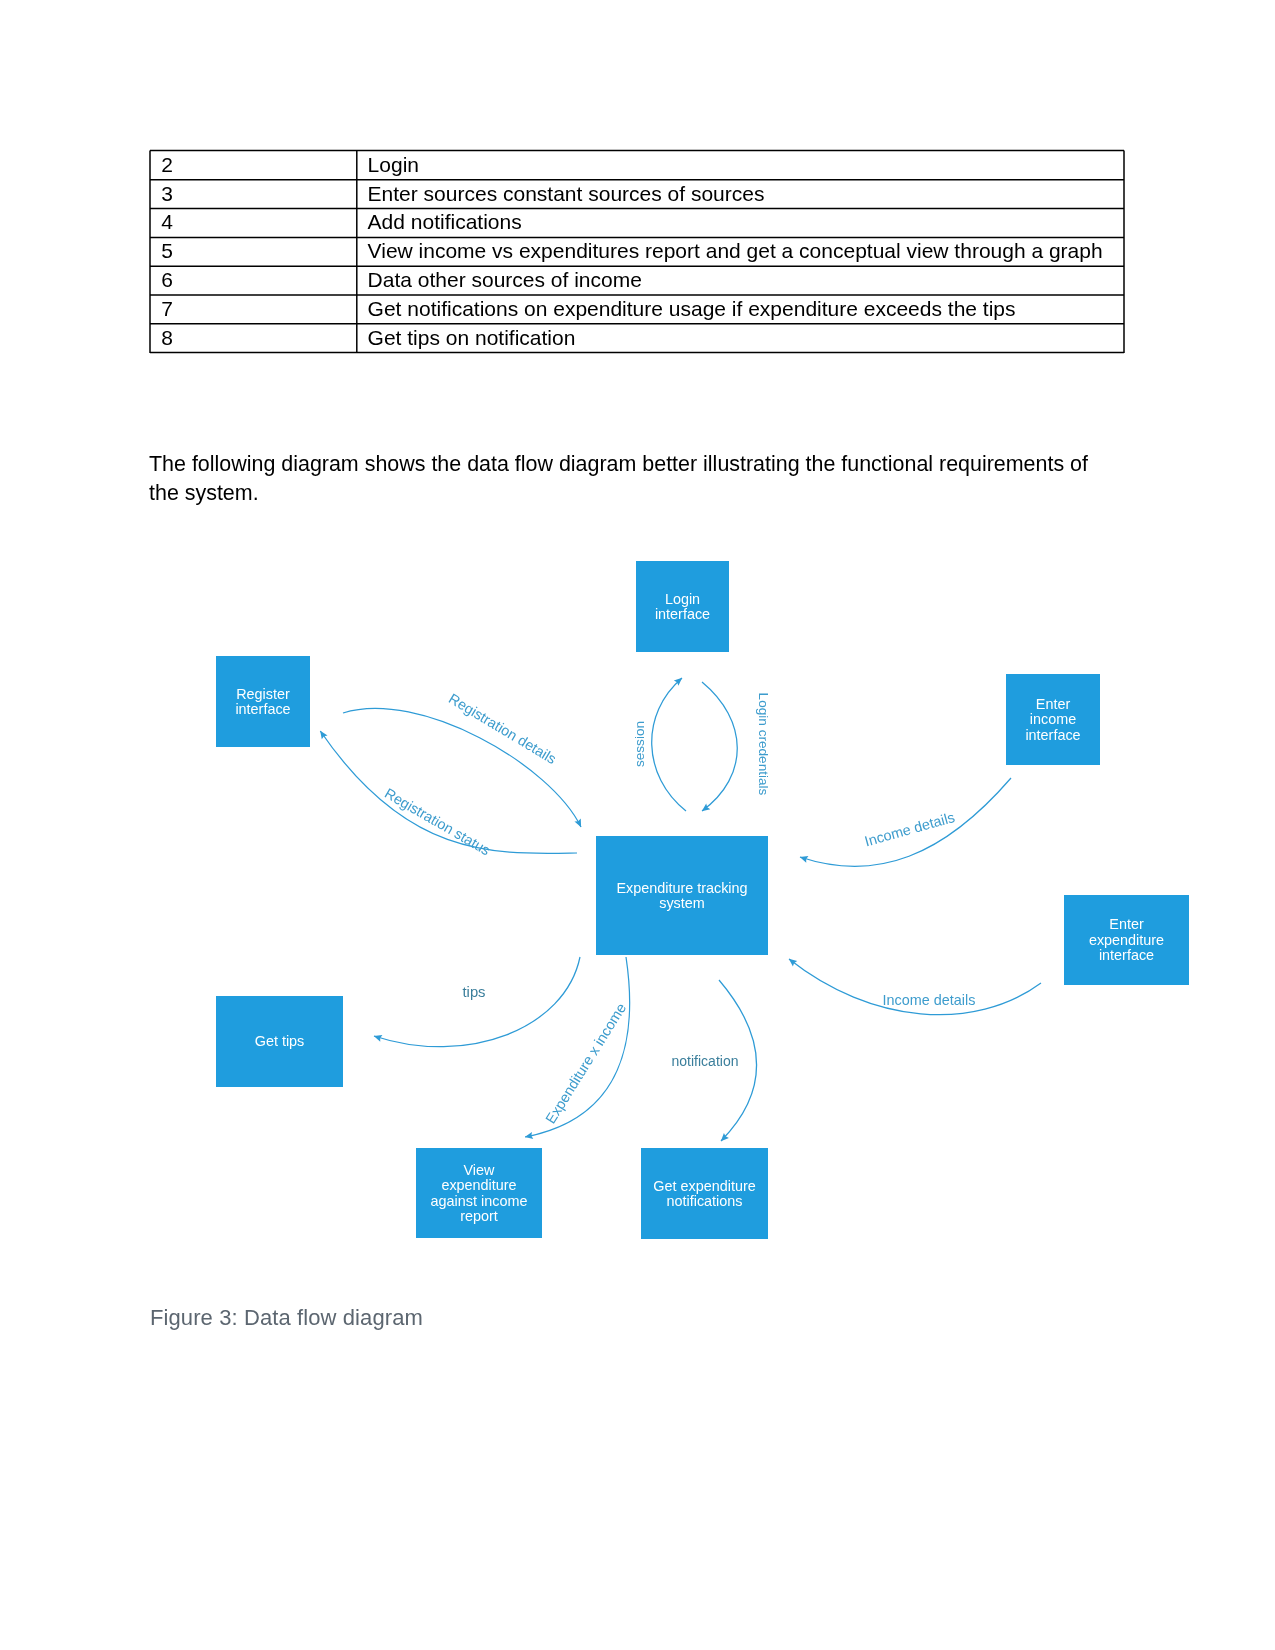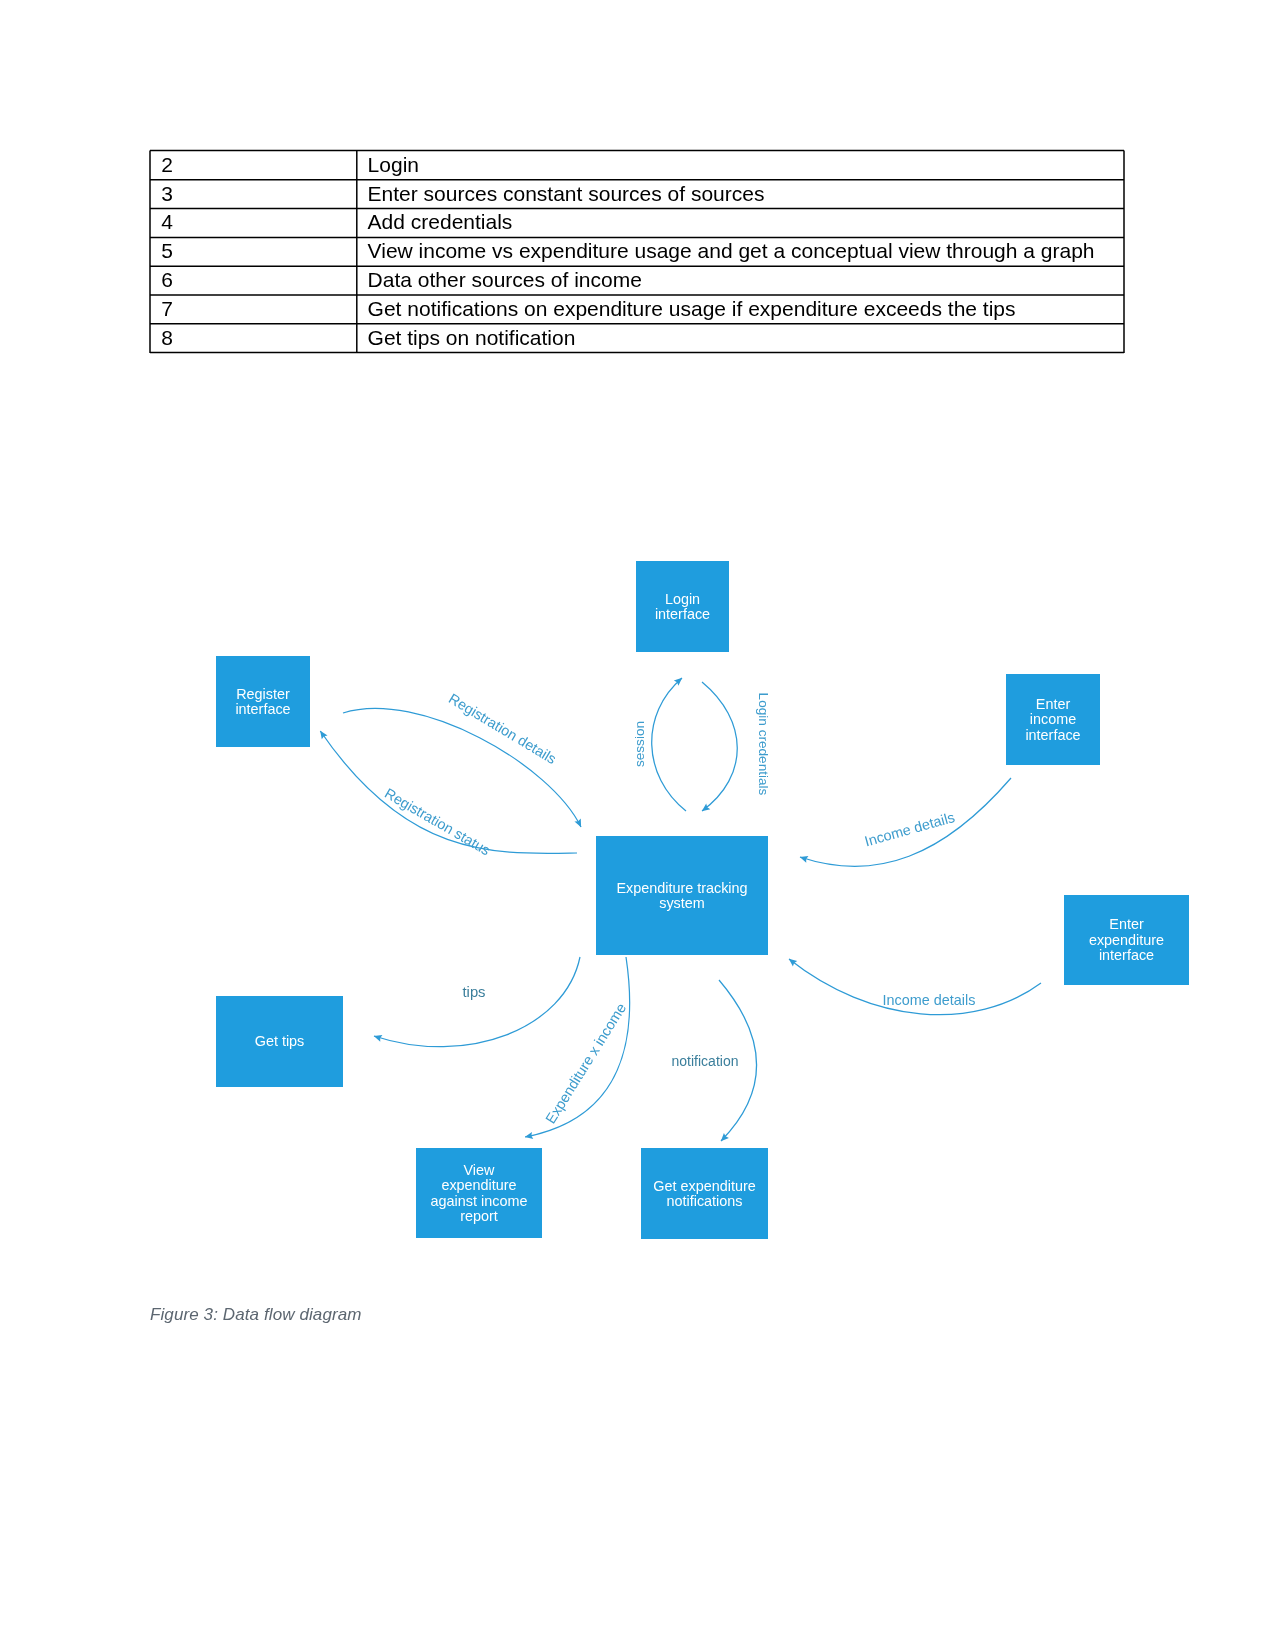--- a/index.html
+++ b/index.html
@@ -2,21 +2,21 @@
 <html><head>
 <meta charset="utf-8">
 <style>
   html,body{margin:0;padding:0;background:#fff;}
   body{width:1275px;height:1650px;font-family:"Liberation Sans",sans-serif;}
   .page{position:relative;width:1275px;height:1650px;overflow:hidden;background:#fff;}
   table.req{position:absolute;left:150px;top:150.5px;width:974px;border-collapse:collapse;table-layout:fixed;}
   table.req td{border:1.6px solid transparent;height:26.8px;padding:0 0 1px 10.3px;font-size:21px;line-height:1.05;color:#000;vertical-align:middle;}
   td.cell-id{width:195px;}
   p.para{position:absolute;left:149px;top:449.5px;width:958px;margin:0;font-size:21.45px;line-height:29.3px;color:#000;}
-  .figcap{position:absolute;left:150px;top:1305px;font-size:17px;font-style:italic;color:#5c6670;letter-spacing:0.1px;}
+  .figcap{position:absolute;left:150px;top:1305px;font-size:22px;color:#5c6670;letter-spacing:0.1px;}
   svg.diagram{position:absolute;left:0;top:0;width:1275px;height:1650px;}
   svg.tablegrid{position:absolute;left:0;top:0;width:1275px;height:1650px;}
   .nodelabel{font-family:"Liberation Sans",sans-serif;font-size:14.4px;fill:#ffffff;text-anchor:middle;}
   .edgelabel{font-family:"Liberation Sans",sans-serif;font-size:14.2px;fill:#3d9ccd;text-anchor:middle;}
   .edgelabel.dark{fill:#3a7e9b;}
 </style>
 </head>
 <body>
 
 <div class="page">
@@ -26,25 +26,25 @@
         <tr>
           <td class="cell-id">2</td>
           <td class="cell-requirement">Login</td>
         </tr>
         <tr>
           <td class="cell-id">3</td>
           <td class="cell-requirement">Enter sources constant sources of sources</td>
         </tr>
         <tr>
           <td class="cell-id">4</td>
-          <td class="cell-requirement">Add credentials</td>
+          <td class="cell-requirement">Add notifications</td>
         </tr>
         <tr>
           <td class="cell-id">5</td>
-          <td class="cell-requirement">View income vs expenditure usage and get a conceptual view through a graph</td>
+          <td class="cell-requirement">View income vs expenditures report and get a conceptual view through a graph</td>
         </tr>
         <tr>
           <td class="cell-id">6</td>
           <td class="cell-requirement">Data other sources of income</td>
         </tr>
         <tr>
           <td class="cell-id">7</td>
           <td class="cell-requirement">Get notifications on expenditure usage if expenditure exceeds the tips</td>
         </tr>
         <tr>
@@ -61,20 +61,21 @@
       <line x1="150" y1="237.390625" x2="1124" y2="237.390625" stroke="#000" stroke-width="1.5"></line>
       <line x1="150" y1="266.1875" x2="1124" y2="266.1875" stroke="#000" stroke-width="1.5"></line>
       <line x1="150" y1="294.984375" x2="1124" y2="294.984375" stroke="#000" stroke-width="1.5"></line>
       <line x1="150" y1="323.78125" x2="1124" y2="323.78125" stroke="#000" stroke-width="1.5"></line>
       <line x1="150" y1="352.578125" x2="1124" y2="352.578125" stroke="#000" stroke-width="1.5"></line>
       <line x1="150" y1="150.5" x2="150" y2="353.078125" stroke="#000" stroke-width="1.5"></line>
       <line x1="356.796875" y1="150.5" x2="356.796875" y2="353.078125" stroke="#000" stroke-width="1.5"></line>
       <line x1="1124" y1="150.5" x2="1124" y2="353.078125" stroke="#000" stroke-width="1.5"></line>
     </svg>
 
+  <p class="para">The following diagram shows the data flow diagram better illustrating the functional requirements of the system.</p>
 
   <svg class="diagram" viewBox="0 0 1275 1650">
     <defs>
       <marker id="arrowhead" markerWidth="7.0" markerHeight="7.2" refX="6.7" refY="3.6" orient="auto" markerUnits="strokeWidth">
         <path d="M0.5,0.8 L6.9,3.6 L0.5,6.4 L1.5,3.6 Z" fill="#2E9BD6"></path>
       </marker>
     </defs>
     <g>
         <path d="M343,713 C419.9,689 550.9,764.9 581,827" fill="none" stroke="#2E9BD6" stroke-width="1.25" marker-end="url(#arrowhead)"></path>
         <path d="M577,853 C495.5,854.3 408.5,859.7 320.3,731" fill="none" stroke="#2E9BD6" stroke-width="1.25" marker-end="url(#arrowhead)"></path>

